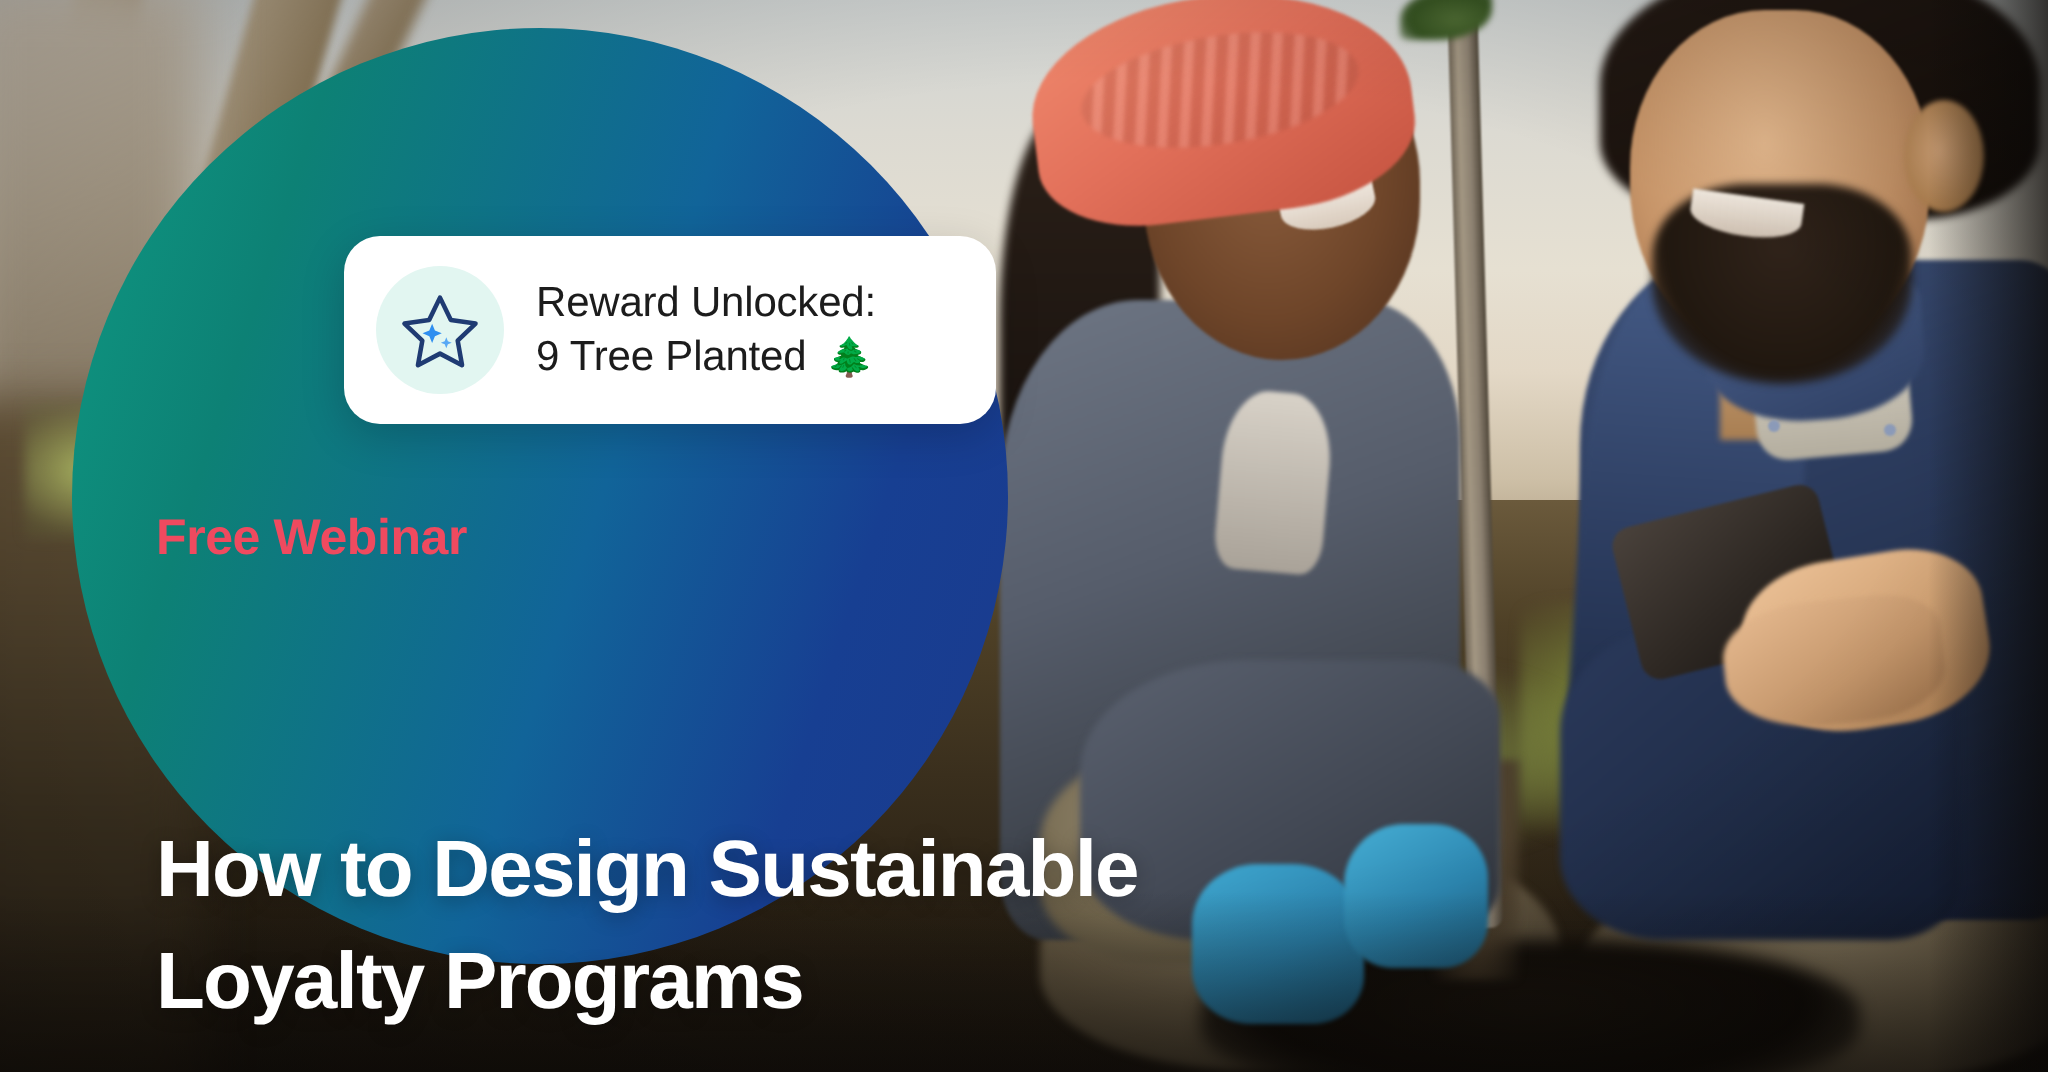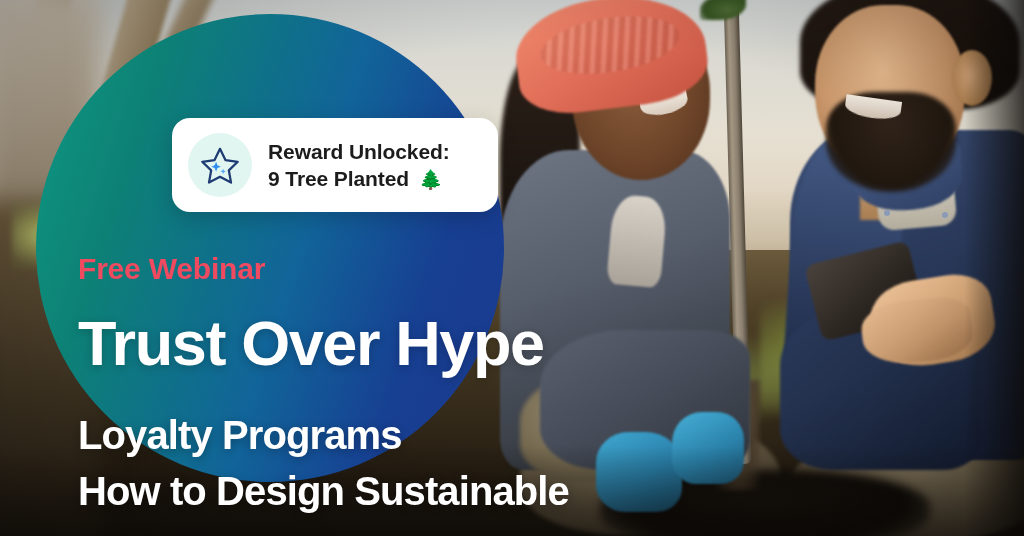--- a/index.html
+++ b/index.html
@@ -336,33 +336,33 @@
     display: flex;
     align-items: center;
     justify-content: center;
     flex: 0 0 auto;
   }
   .reward-text {
     margin-left: 16px;
     color: #1c1c1c;
     font-size: 21px;
     line-height: 27px;
-    font-weight: 700;
+    font-weight: 400;
     letter-spacing: -0.1px;
     white-space: nowrap;
   }
   .reward-line { display: block; }
   .tree-emoji { font-size: 19px; margin-left: 10px; }
 
   
   .eyebrow {
     position: absolute;
     left: 78px;
     top: 248px;
-    font-size: 30px;
+    font-size: 25px;
     font-weight: 700;
     color: #ef4a5f;
     letter-spacing: -0.2px;
     line-height: 42px;
   }
   .headline {
     position: absolute;
     left: 78px;
     top: 306px;
     font-size: 63px;
@@ -467,20 +467,19 @@
         <path d="M27.6 28.2 L28.5 30.4 L30.7 31.3 L28.5 32.2 L27.6 34.4 L26.7 32.2 L24.5 31.3 L26.7 30.4 Z" fill="#57a8f5"></path>
       </svg>
     </div>
     <div class="reward-text">
       <span class="reward-line">Reward Unlocked:</span>
       <span class="reward-line"><span>9 Tree Planted</span><span class="tree-emoji">🌲</span></span>
     </div>
   </div>
 
   <div class="eyebrow">Free Webinar</div>
-  <div class="headline">Trust Over Hype</div>
   <div class="subhead">
+    <span>How to Design Sustainable</span>
     <span>Loyalty Programs</span>
-    <span>How to Design Sustainable</span>
   </div>
 
 
 </div>
 
 </body></html>

